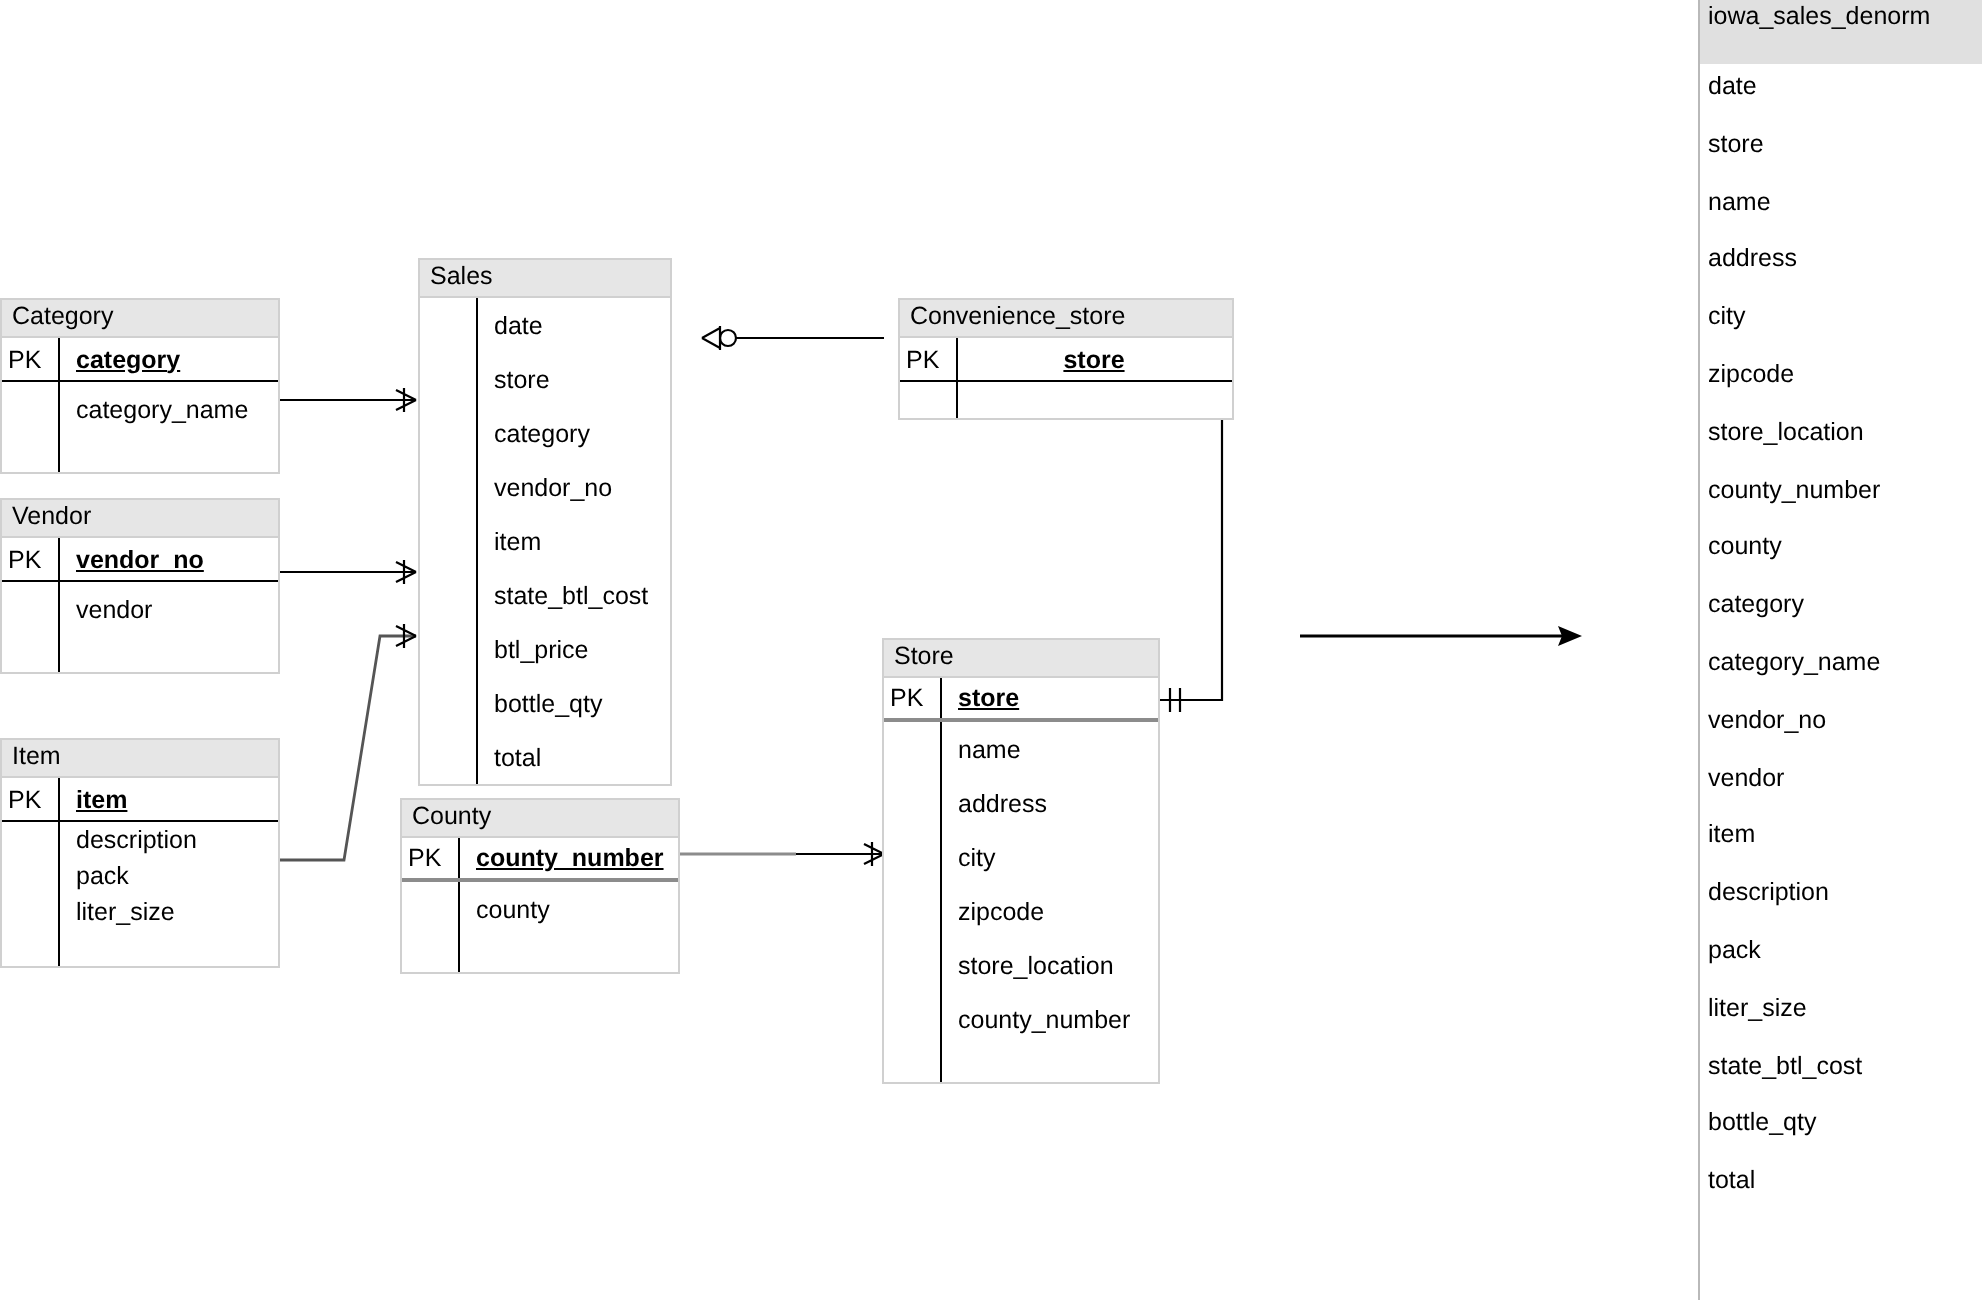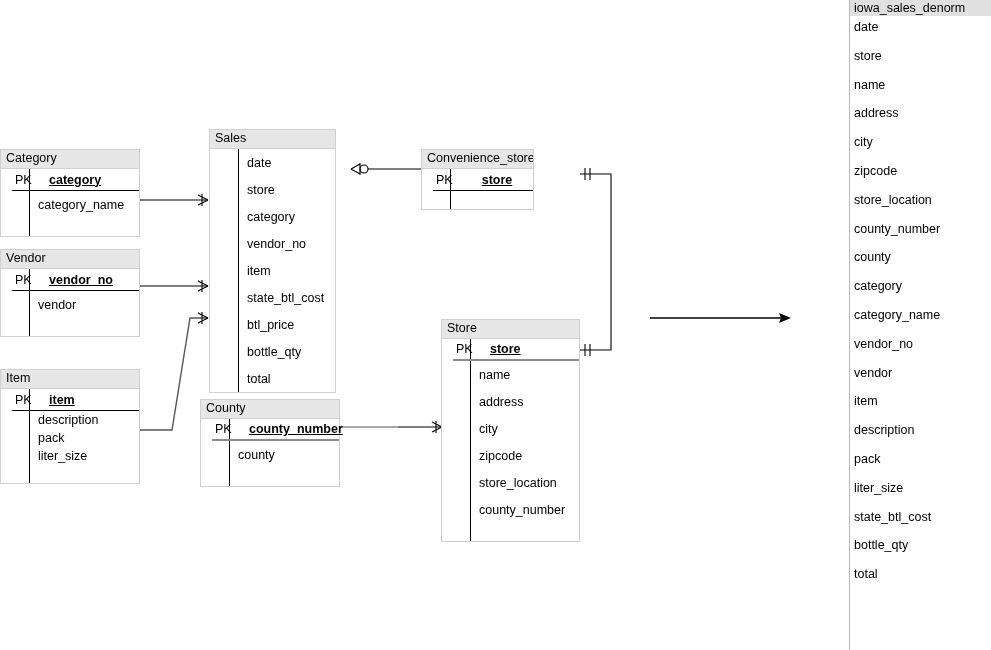--- a/index.html
+++ b/index.html
@@ -73,21 +73,20 @@
   }
   .row .attr {
     padding-left: 9px;
     white-space: nowrap;
   }
 
   
   .row.pk {
     height: 22px;
     border-bottom: 1px solid #000000;
-    margin-left: 11px;
   }
   .row.pk .attr {
     font-weight: bold;
     text-decoration: underline;
   }
   .row.pk.gray-rule {
     border-bottom: 2px solid #8c8c8c;
   }
   .row.pk.centered .attr {
     flex: 1;
@@ -109,21 +108,21 @@
     box-sizing: border-box;
     border-left: 1px solid #b9b9b9;
     background: #ffffff;
     z-index: 3;
     overflow: hidden;
   }
   #denorm .denorm-title {
     background: #e0e0e0;
     font-size: 12.5px;
     line-height: 16px;
-    height: 16px;
+    height: 32px;
     padding-left: 4px;
     white-space: nowrap;
   }
   #denorm .denorm-item {
     font-size: 12.5px;
     height: 28.8px;
     line-height: 22px;
     padding-left: 4px;
     white-space: nowrap;
   }
@@ -285,21 +284,21 @@
     <div class="row attrrow">
       <span class="gutter"></span>
       <span class="attr">county</span>
     </div>
     <div class="row blank">
       <span class="gutter"></span>
     </div>
   </div>
 </div>
 
-<div class="entity" style="left:421px; top:149px; width:113px;">
+<div class="entity" style="left:449px; top:149px; width:168px;">
   <div class="entity-title">Convenience_store</div>
   <div class="entity-body">
     <div class="row pk centered">
       <span class="gutter">PK</span>
       <span class="attr">store</span>
     </div>
     <div class="row blank">
       <span class="gutter"></span>
     </div>
   </div>

